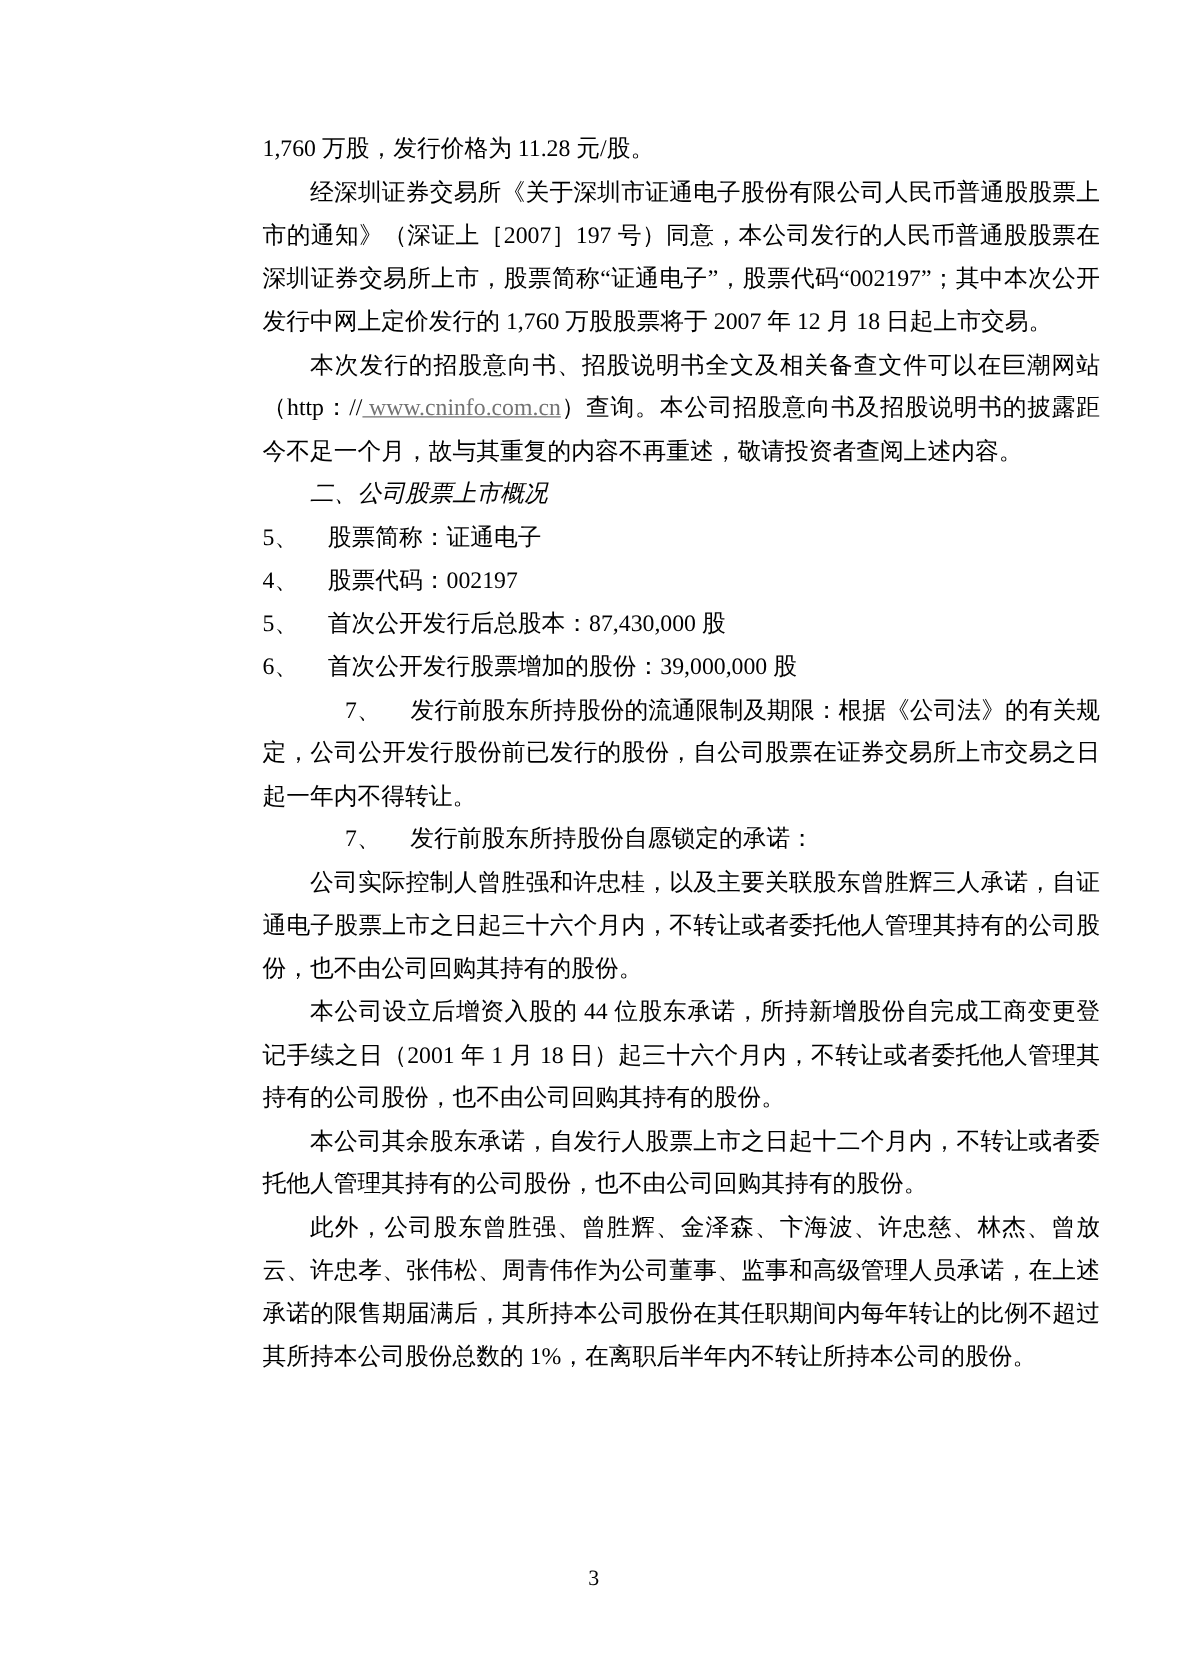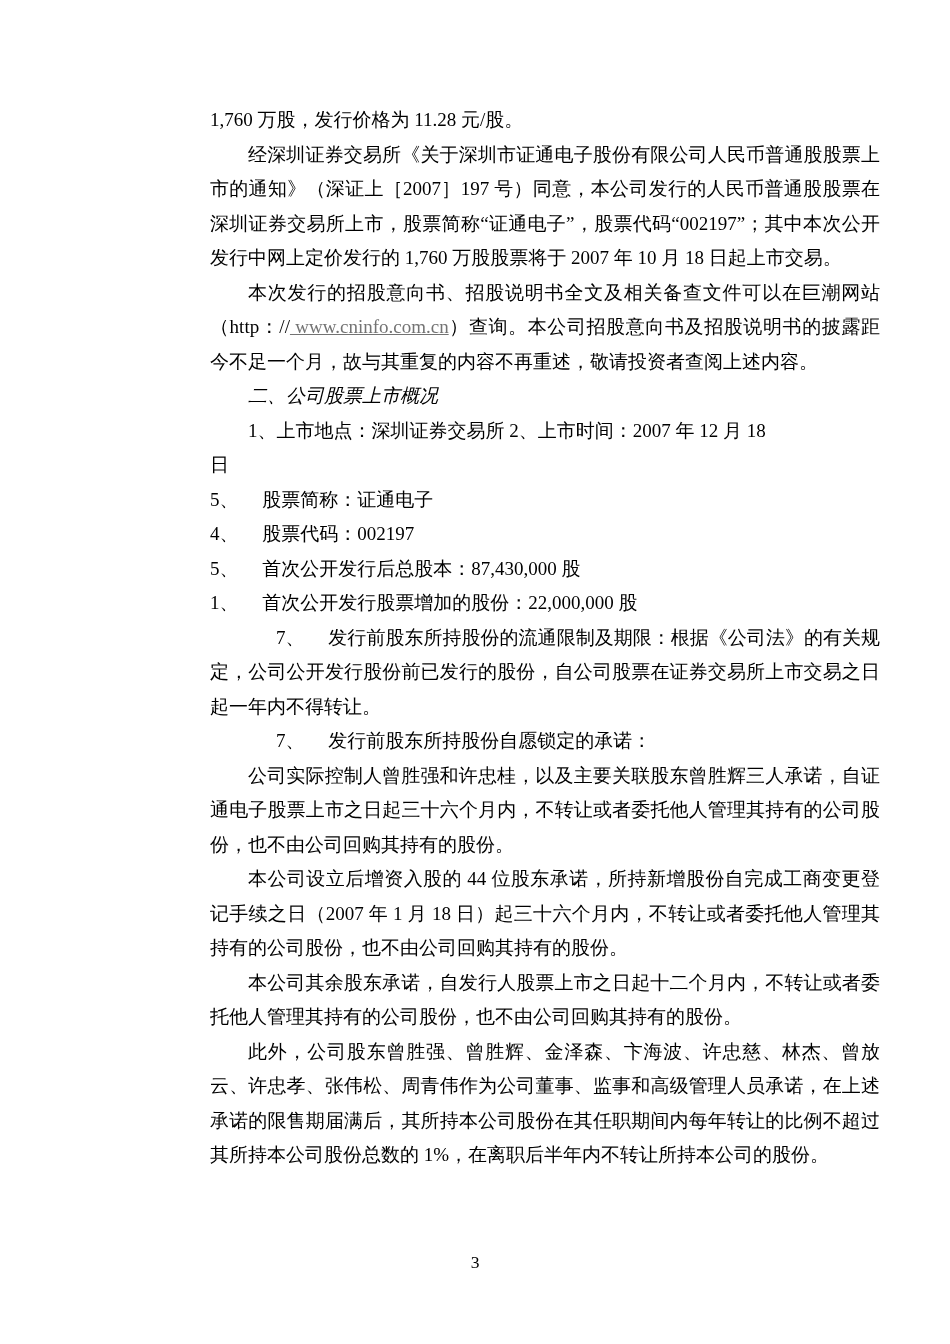--- a/index.html
+++ b/index.html
@@ -52,43 +52,42 @@
   }
 </style>
 </head>
 <body>
 
 <div class="page">
   <div class="content">
 
     <p>1,760 万股，发行价格为 11.28 元/股。</p>
 
-    <p class="indent">经深圳证券交易所《关于深圳市证通电子股份有限公司人民币普通股股票上市的通知》（深证上［2007］197 号）同意，本公司发行的人民币普通股股票在深圳证券交易所上市，股票简称“证通电子”，股票代码“002197”；其中本次公开发行中网上定价发行的 1,760 万股股票将于 2007 年 10 月 18 日起上市交易。</p>
+    <p class="indent">经深圳证券交易所《关于深圳市证通电子股份有限公司人民币普通股股票上市的通知》（深证上［2007］197 号）同意，本公司发行的人民币普通股股票在深圳证券交易所上市，股票简称“证通电子”，股票代码“002197”；其中本次公开发行中网上定价发行的 1,760 万股股票将于 2007 年 12 月 18 日起上市交易。</p>
 
     <p class="indent"><span>本次发行的招股意向书、招股说明书全文及相关备查文件可以在巨潮网站（http：//</span><a class="doc-link"> www.cninfo.com.cn</a><span>）查询。本公司招股意向书及招股说明书的披露距今不足一个月，故与其重复的内容不再重述，敬请投资者查阅上述内容。</span></p>
 
     <p class="heading">二、公司股票上市概况</p>
 
-    <p class="indent"><span>1、上市地点：深圳证券交易所 2、上市时间：2007 年 12 月 18</span><br><span>日</span></p>
 
     <p class="li">5、　 股票简称：证通电子</p>
 
     <p class="li">4、　 股票代码：002197</p>
 
     <p class="li">5、　 首次公开发行后总股本：87,430,000 股</p>
 
-    <p class="li">1、　 首次公开发行股票增加的股份：22,000,000 股</p>
+    <p class="li">6、　 首次公开发行股票增加的股份：39,000,000 股</p>
 
     <p class="li-deep">7、　 发行前股东所持股份的流通限制及期限：根据《公司法》的有关规定，公司公开发行股份前已发行的股份，自公司股票在证券交易所上市交易之日起一年内不得转让。</p>
 
     <p class="li-deep">7、　 发行前股东所持股份自愿锁定的承诺：</p>
 
     <p class="indent p-space-sm">公司实际控制人曾胜强和许忠桂，以及主要关联股东曾胜辉三人承诺，自证通电子股票上市之日起三十六个月内，不转让或者委托他人管理其持有的公司股份，也不由公司回购其持有的股份。</p>
 
-    <p class="indent p-space">本公司设立后增资入股的 44 位股东承诺，所持新增股份自完成工商变更登记手续之日（2007 年 1 月 18 日）起三十六个月内，不转让或者委托他人管理其持有的公司股份，也不由公司回购其持有的股份。</p>
+    <p class="indent p-space">本公司设立后增资入股的 44 位股东承诺，所持新增股份自完成工商变更登记手续之日（2001 年 1 月 18 日）起三十六个月内，不转让或者委托他人管理其持有的公司股份，也不由公司回购其持有的股份。</p>
 
     <p class="indent p-space">本公司其余股东承诺，自发行人股票上市之日起十二个月内，不转让或者委托他人管理其持有的公司股份，也不由公司回购其持有的股份。</p>
 
     <p class="indent p-space">此外，公司股东曾胜强、曾胜辉、金泽森、卞海波、许忠慈、林杰、曾放云、许忠孝、张伟松、周青伟作为公司董事、监事和高级管理人员承诺，在上述承诺的限售期届满后，其所持本公司股份在其任职期间内每年转让的比例不超过其所持本公司股份总数的 1%，在离职后半年内不转让所持本公司的股份。</p>
 
   </div>
 
   <div class="pageno">3</div>
 </div>
 

